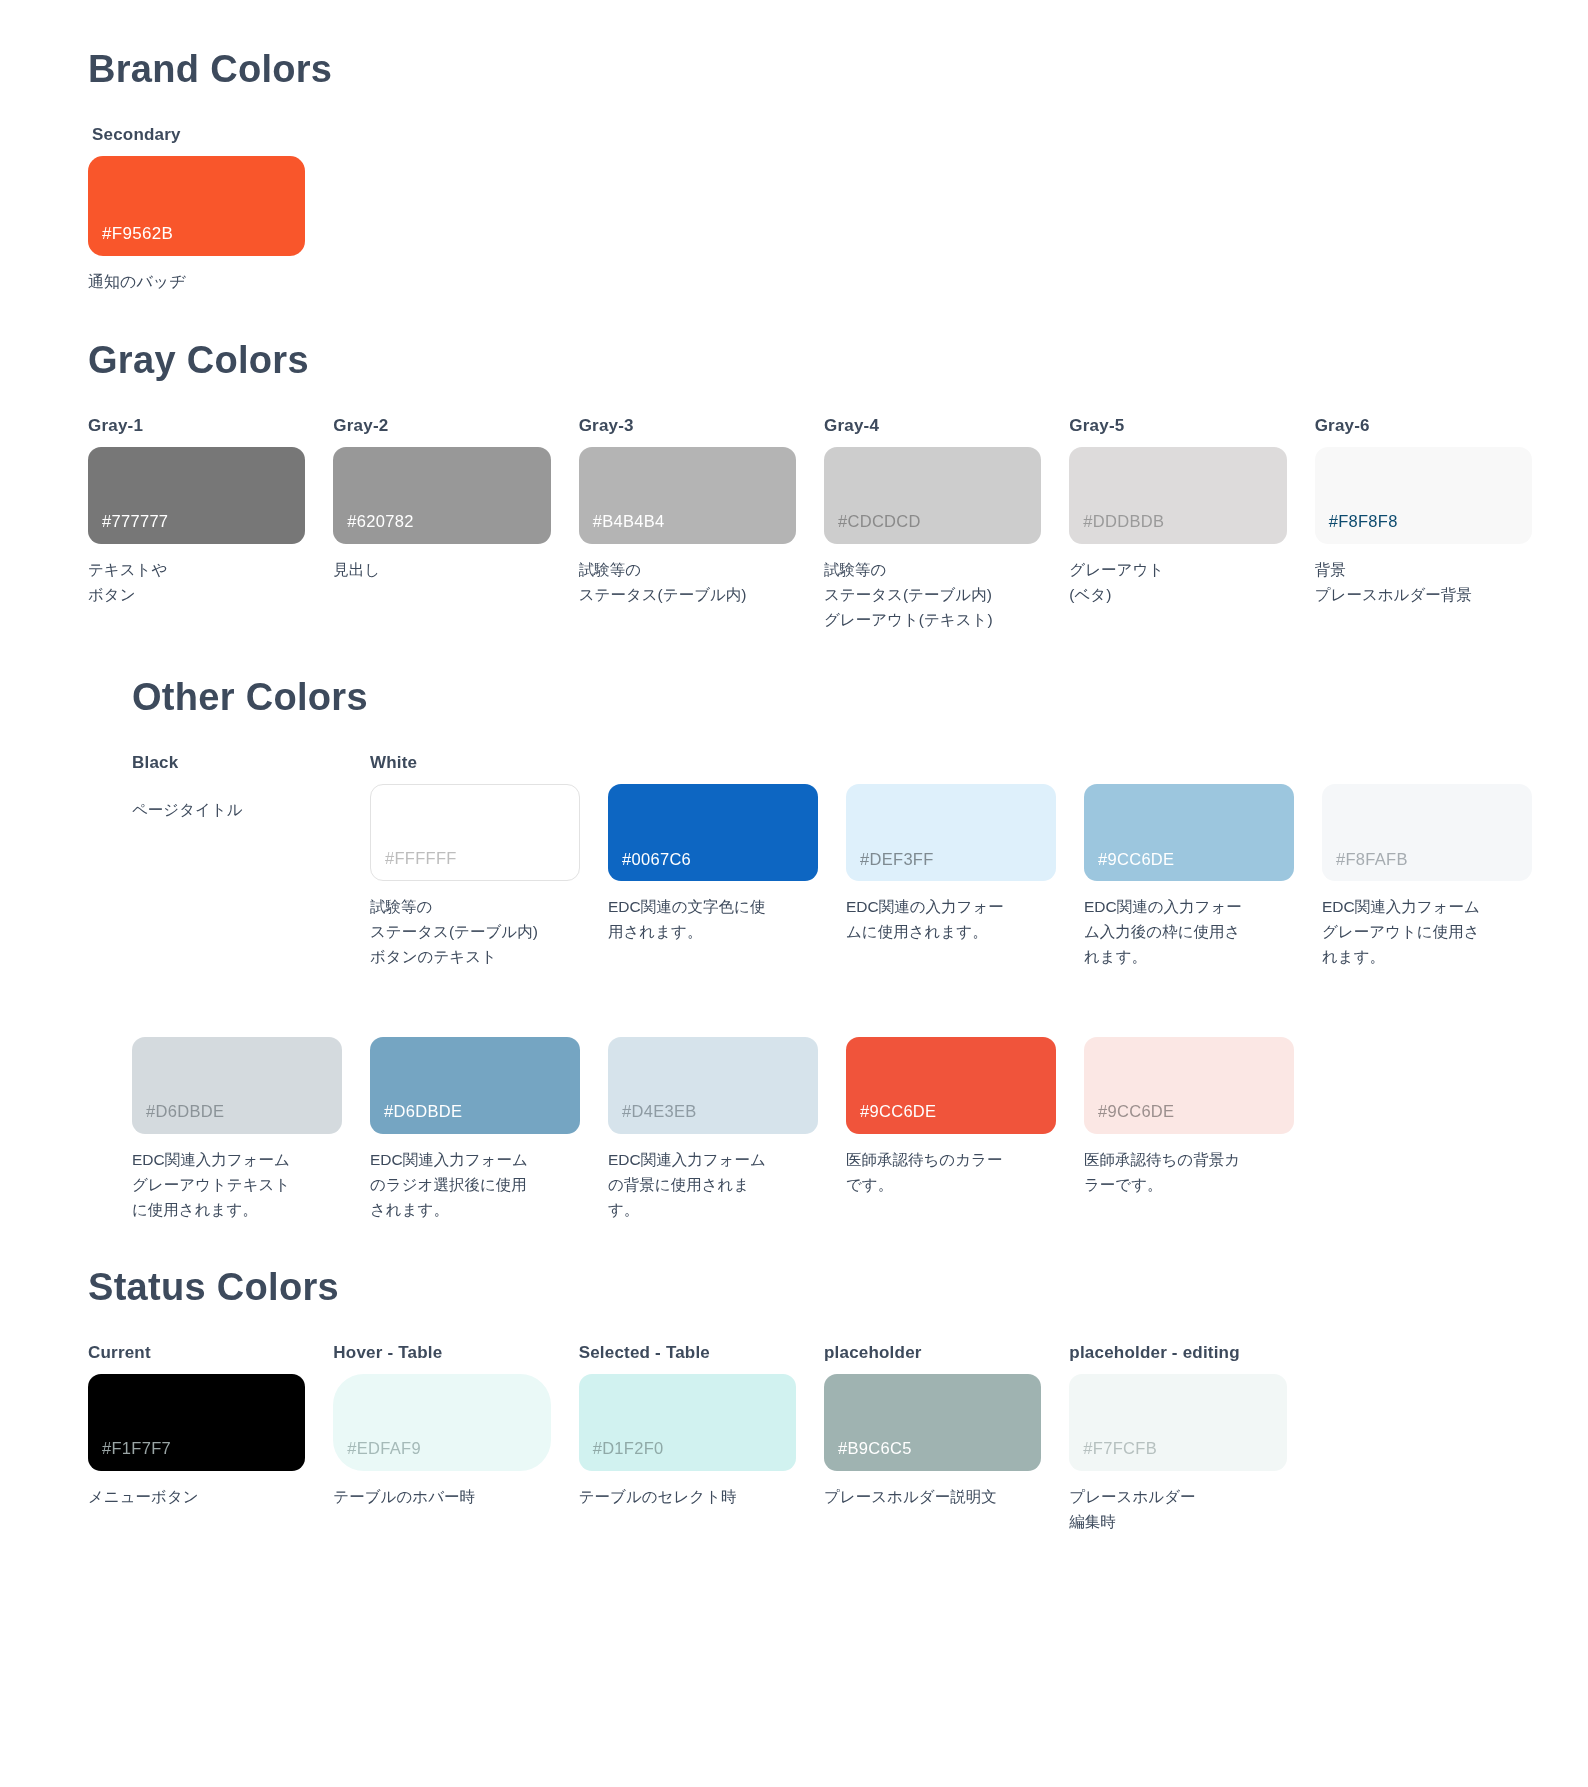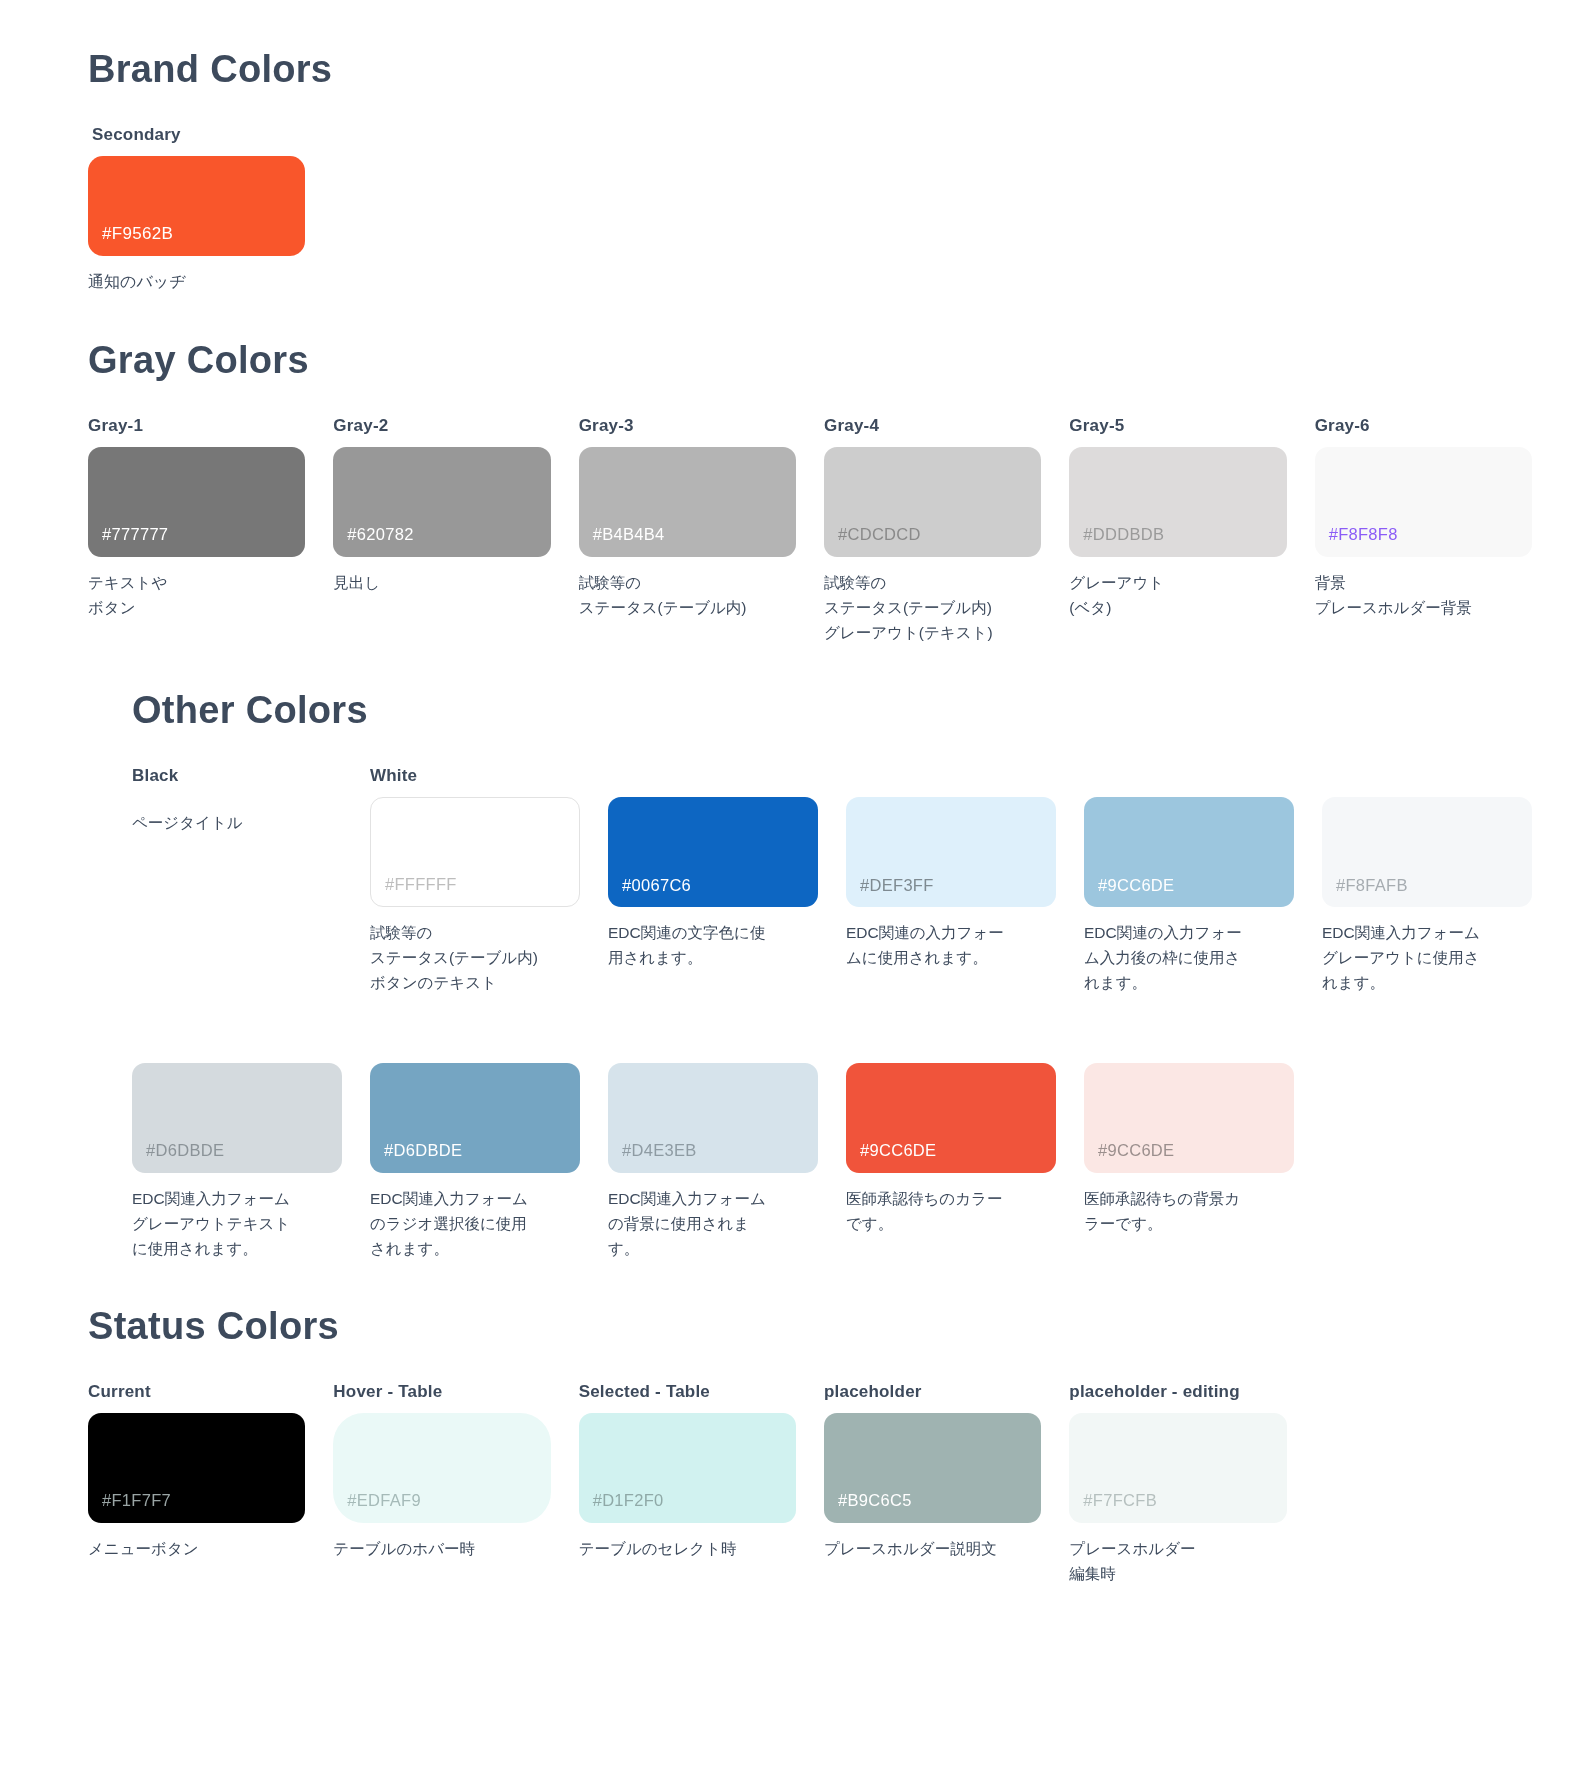--- a/index.html
+++ b/index.html
@@ -55,21 +55,21 @@
     font-weight: bold;
     color: #3d4a5c;
     margin-bottom: 10px;
     min-height: 21px;
     letter-spacing: 0.2px;
   }
 
   .swatch-label--empty { visibility: hidden; }
 
   .swatch-box {
-    height: 110px;
+    height: 97px;
     border-radius: 13px;
     display: flex;
     align-items: flex-end;
     padding: 0 14px 14px 14px;
   }
 
   .swatch-box--brand { height: 100px; }
 
   .swatch-hex {
     font-size: 16.5px;
@@ -159,21 +159,21 @@
             <div class="swatch-label">Gray-5</div>
             <div class="swatch-box" style="background: rgb(221, 219, 219);">
               <span class="swatch-hex" style="color: rgb(154, 154, 154);">#DDDBDB</span>
             </div>
             <div class="swatch-desc">グレーアウト
 (ベタ)</div>
           </div>
           <div class="swatch-cell">
             <div class="swatch-label">Gray-6</div>
             <div class="swatch-box" style="background: rgb(248, 248, 248);">
-              <span class="swatch-hex" style="color: #8b5cf6;">#F8F8F8</span>
+              <span class="swatch-hex" style="color: #0c4a6e;">#F8F8F8</span>
             </div>
             <div class="swatch-desc">背景
 プレースホルダー背景</div>
           </div>
         </div>
       </div>
       <div class="section section--other">
         <div class="section-title section-title--other">Other Colors</div>
         <div class="swatch-row">
           <div class="swatch-cell">

